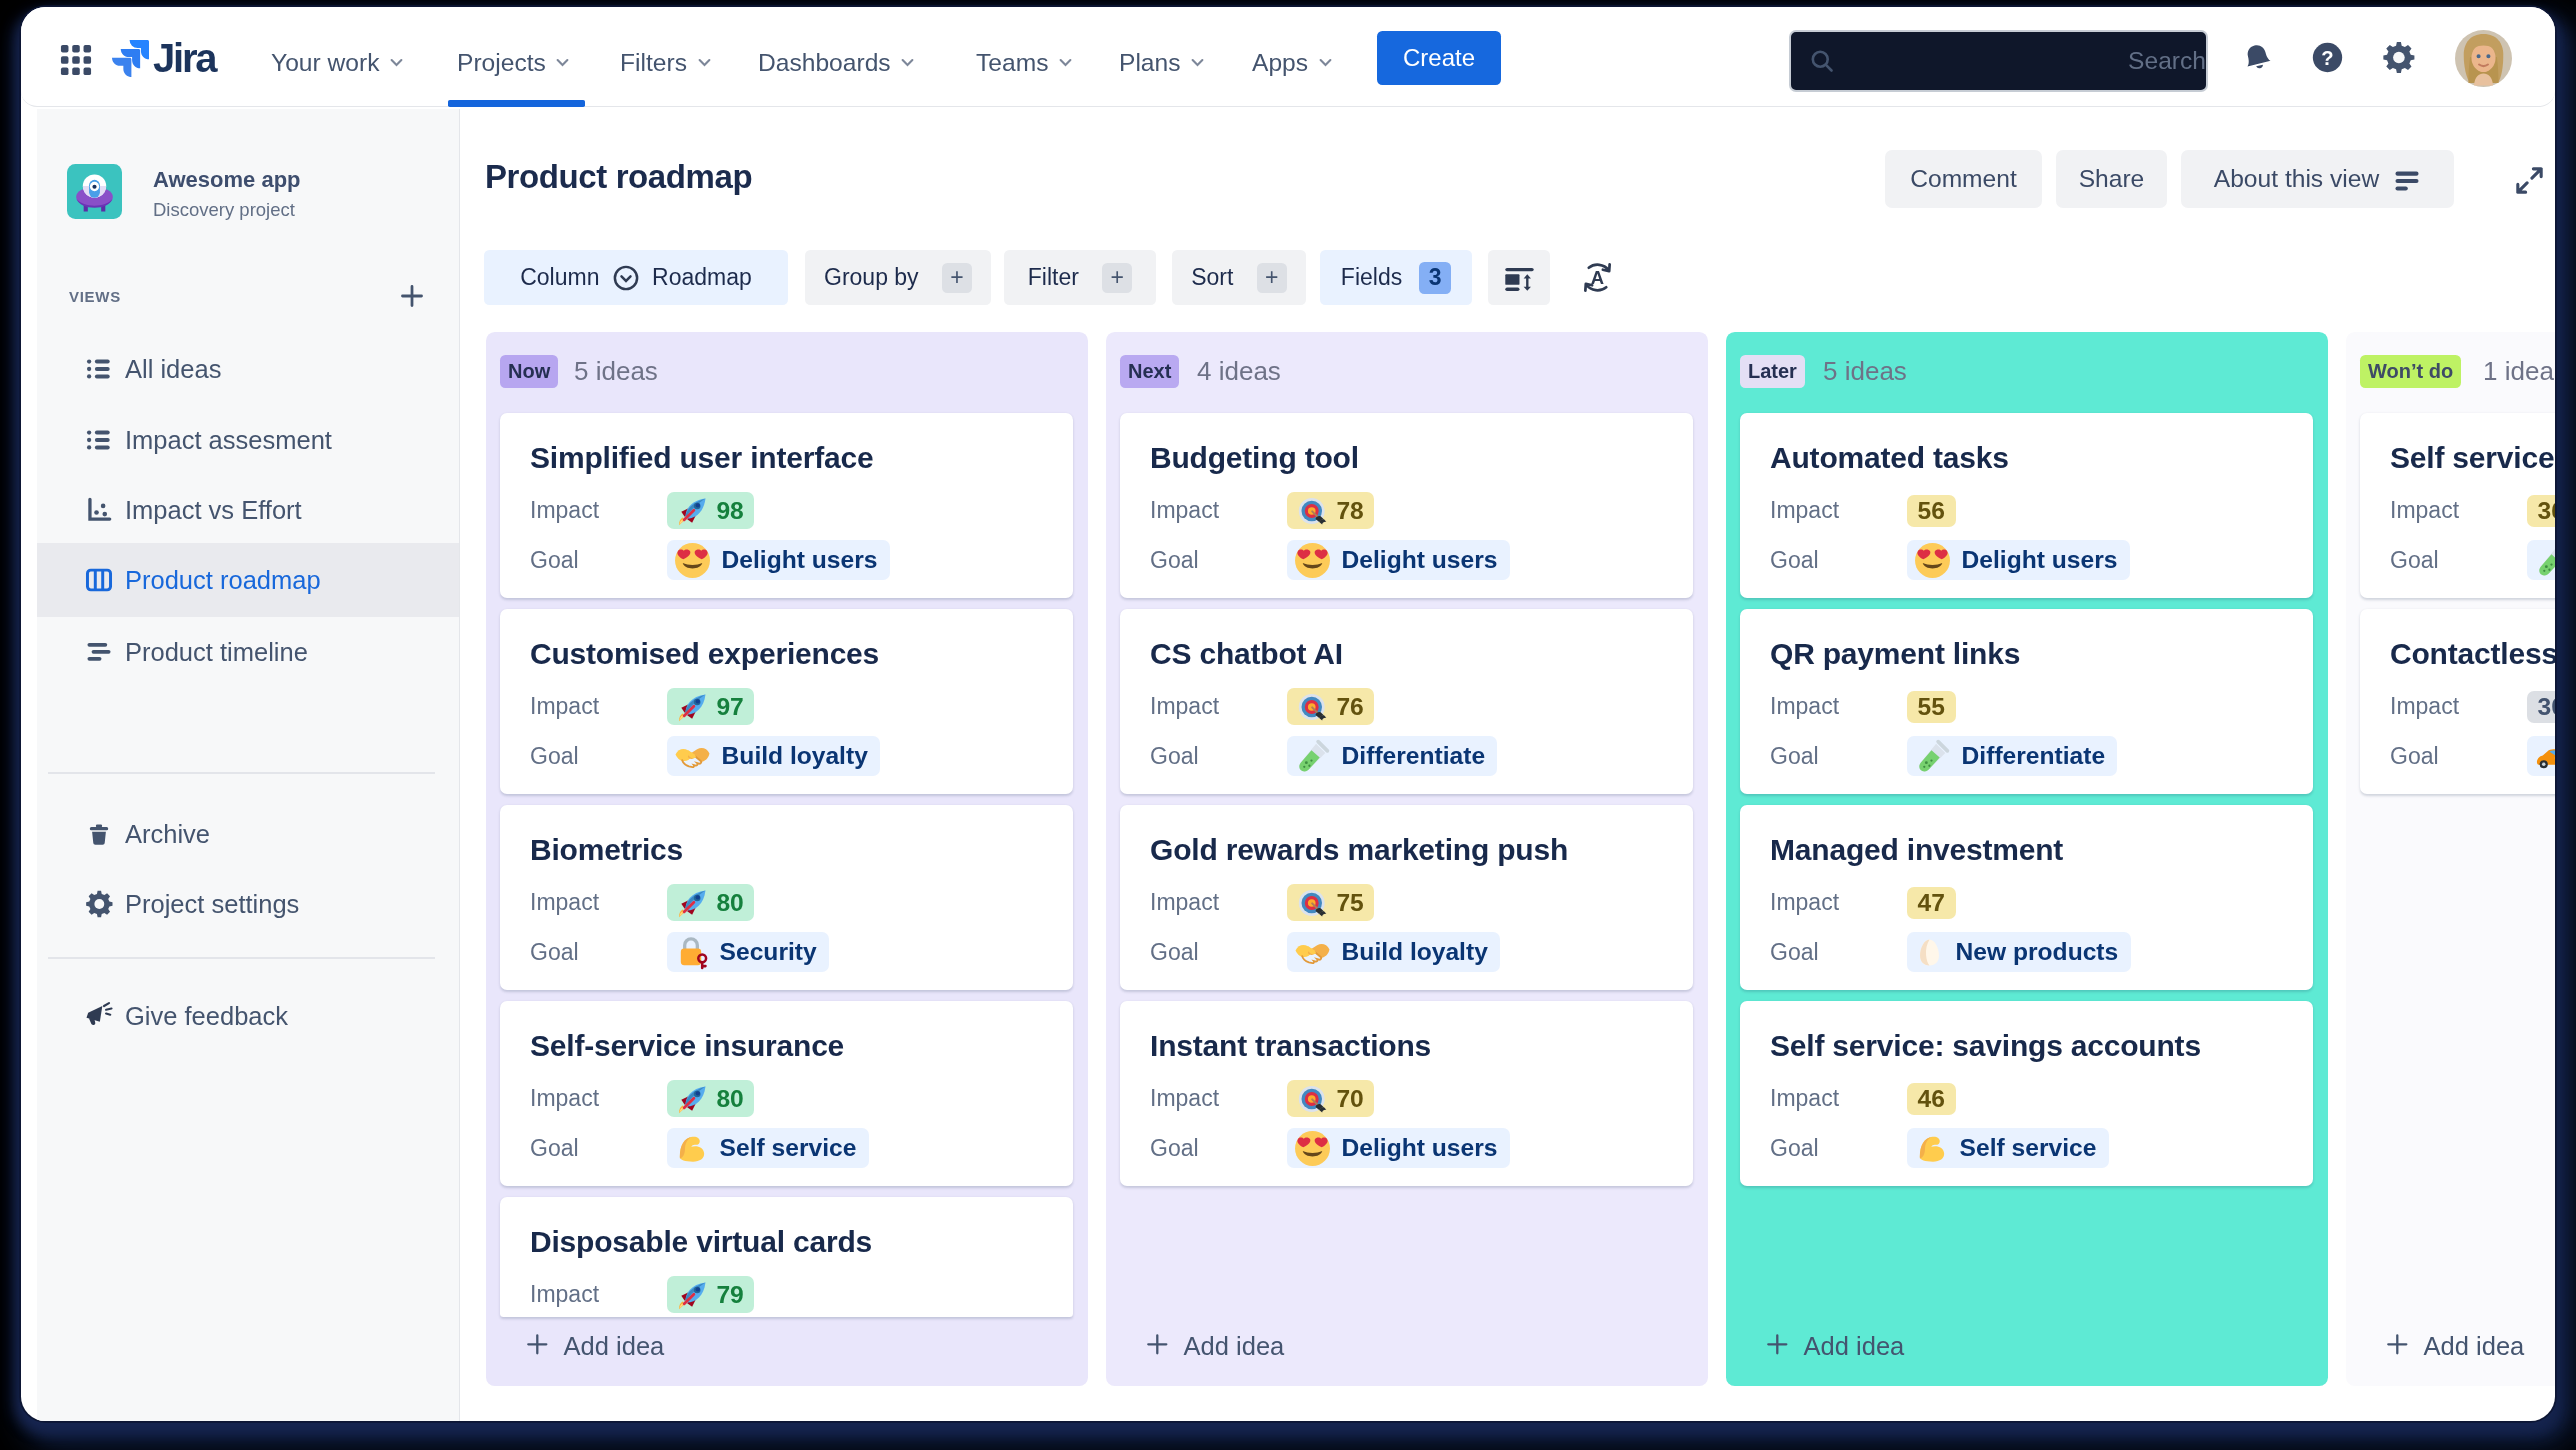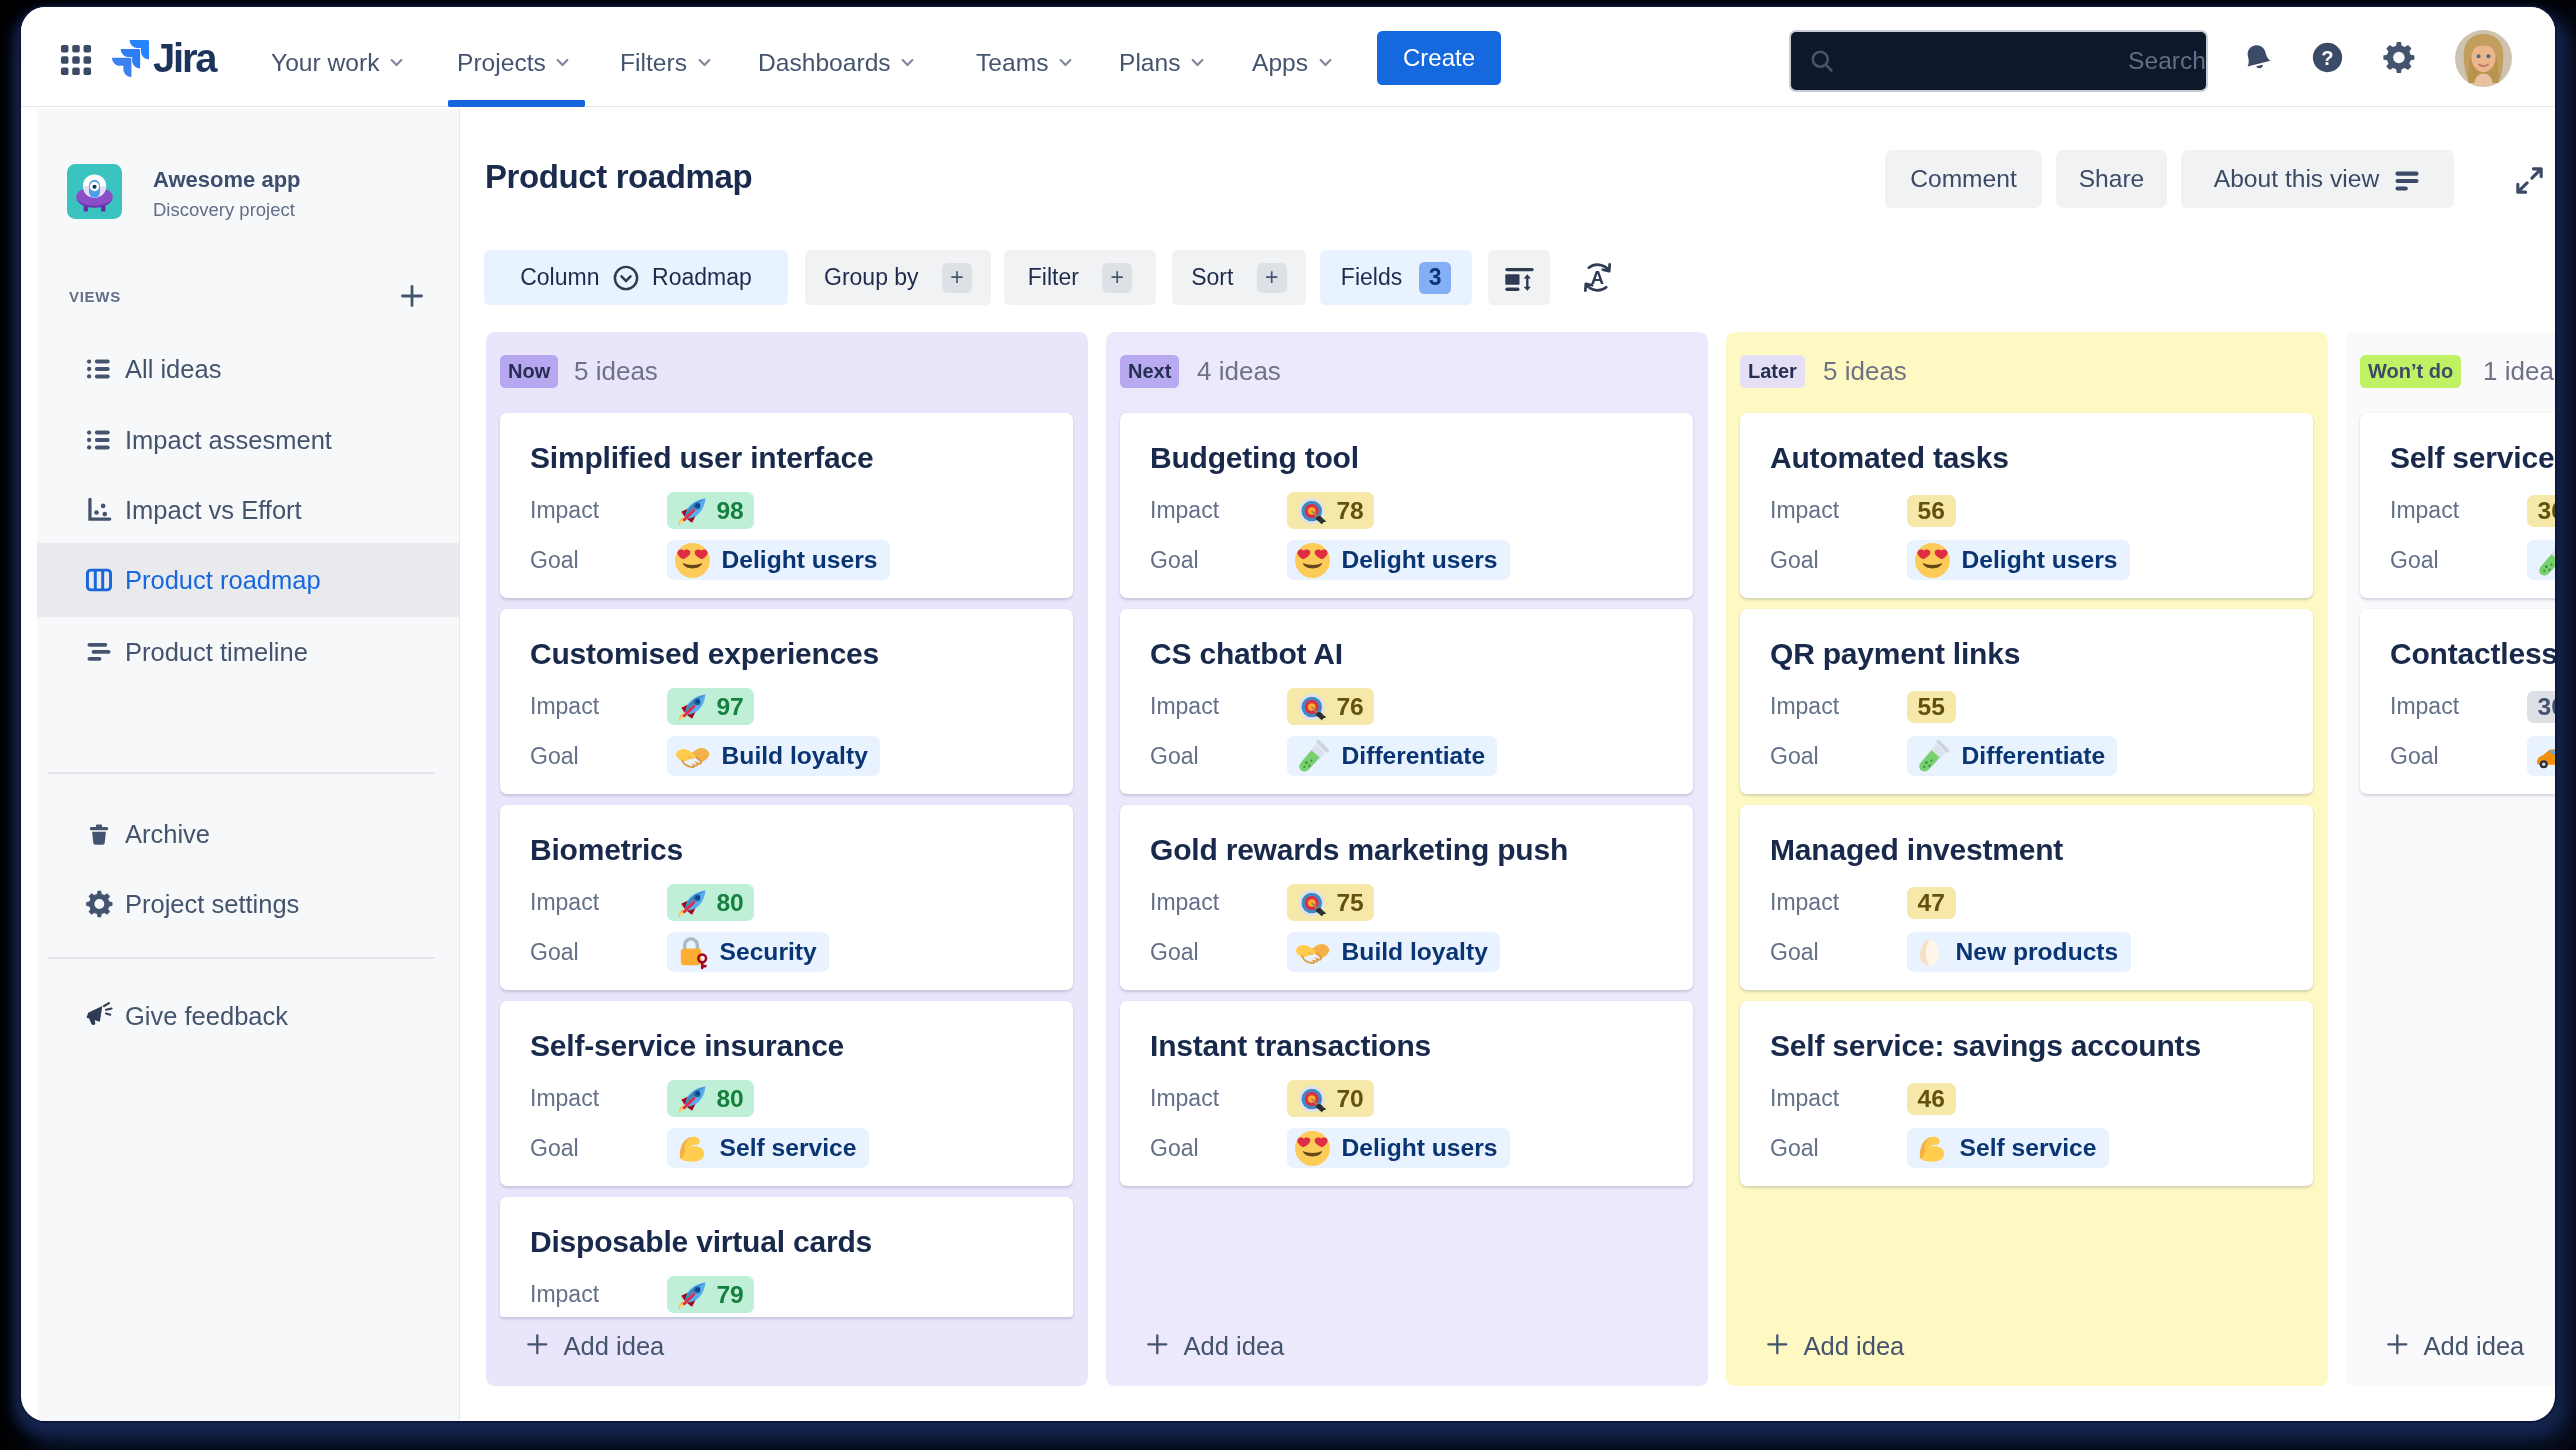--- a/index.html
+++ b/index.html
@@ -4,21 +4,21 @@
 <style>
 * { margin:0; padding:0; box-sizing:border-box; }
 html,body { width:2576px; height:1450px; background:#000; overflow:hidden;
   font-family:"Liberation Sans", sans-serif; }
 #win { position:absolute; left:21px; top:7px; width:2534px; height:1414px;
   background:#fff; border-radius:24.6px; overflow:hidden;
   box-shadow: 0 0 0 1.8px #0d1634, -5.3px 7px 14px 0.9px rgba(23,38,82,.85), 5.3px 10.6px 12.3px 4.4px #15234b, 12.3px 17.6px 33px 10.6px rgba(14,27,58,.95); }
 .abs { position:absolute; }
 
 #nav { position:absolute; left:0; top:0; right:0; height:100px; background:#fff;
-  border-bottom:1.8px solid #E4E6EA; }
+  border-bottom:1.8px solid #E4E6EA;border-radius:16px; }
 .navitem { position:absolute; top:10.6px; height:90px; display:flex; align-items:center;
   font-size:24.6px; color:#44546E; font-weight:500; gap:10.6px; }
 .chev { width:13px; height:13px; display:inline-block; }
 #createbtn { position:absolute; left:1356px; top:24px; width:124px; height:54px;
   background:#1668DE; border-radius:5.3px; color:#fff; font-size:24px; font-weight:500;
   display:flex; align-items:center; justify-content:center; }
 #searchbox { position:absolute; left:1768px; top:23px; width:419px; height:62px;
   border:2.6px solid #C6CCD4; border-radius:7px; background:#0f172a;
   display:flex; align-items:center; padding-left:17.6px; gap:14px;
   font-size:24.6px; color:#44546E;justify-content:space-between; }
@@ -496,21 +496,21 @@
           </svg>70</div>
       <div class="gbadge"><svg class="emo" width="37" height="37" viewBox="0 0 36 36">
             <use href="#hearteyes"></use>
           </svg>Delight users</div>
     </div>
     <div class="addidea"><svg width="24.6" height="24.6" viewBox="0 0 30 30">
           <path d="M15 4 V26 M4 15 H26" stroke="#44546F" stroke-width="2.8" stroke-linecap="round"></path>
         </svg>Add idea</div>
   </div>
 
-  <div class="col" style="left:1705px;background:#fef9c3">
+  <div class="col" style="left:1705px;background:#5eead4">
     <div class="tag" style="background:#E4DFF5">Later</div>
     <div class="ideas" style="left:97px">5 ideas</div>
     <div class="card" style="top:81px">
       <div class="ctitle">Automated tasks</div>
       <div class="clabel lab1">Impact</div>
         <div class="clabel lab2">Goal</div>
       <div class="ibadge nemo yellow">56</div>
       <div class="gbadge"><svg class="emo" width="37" height="37" viewBox="0 0 36 36">
             <use href="#hearteyes"></use>
           </svg>Delight users</div>

